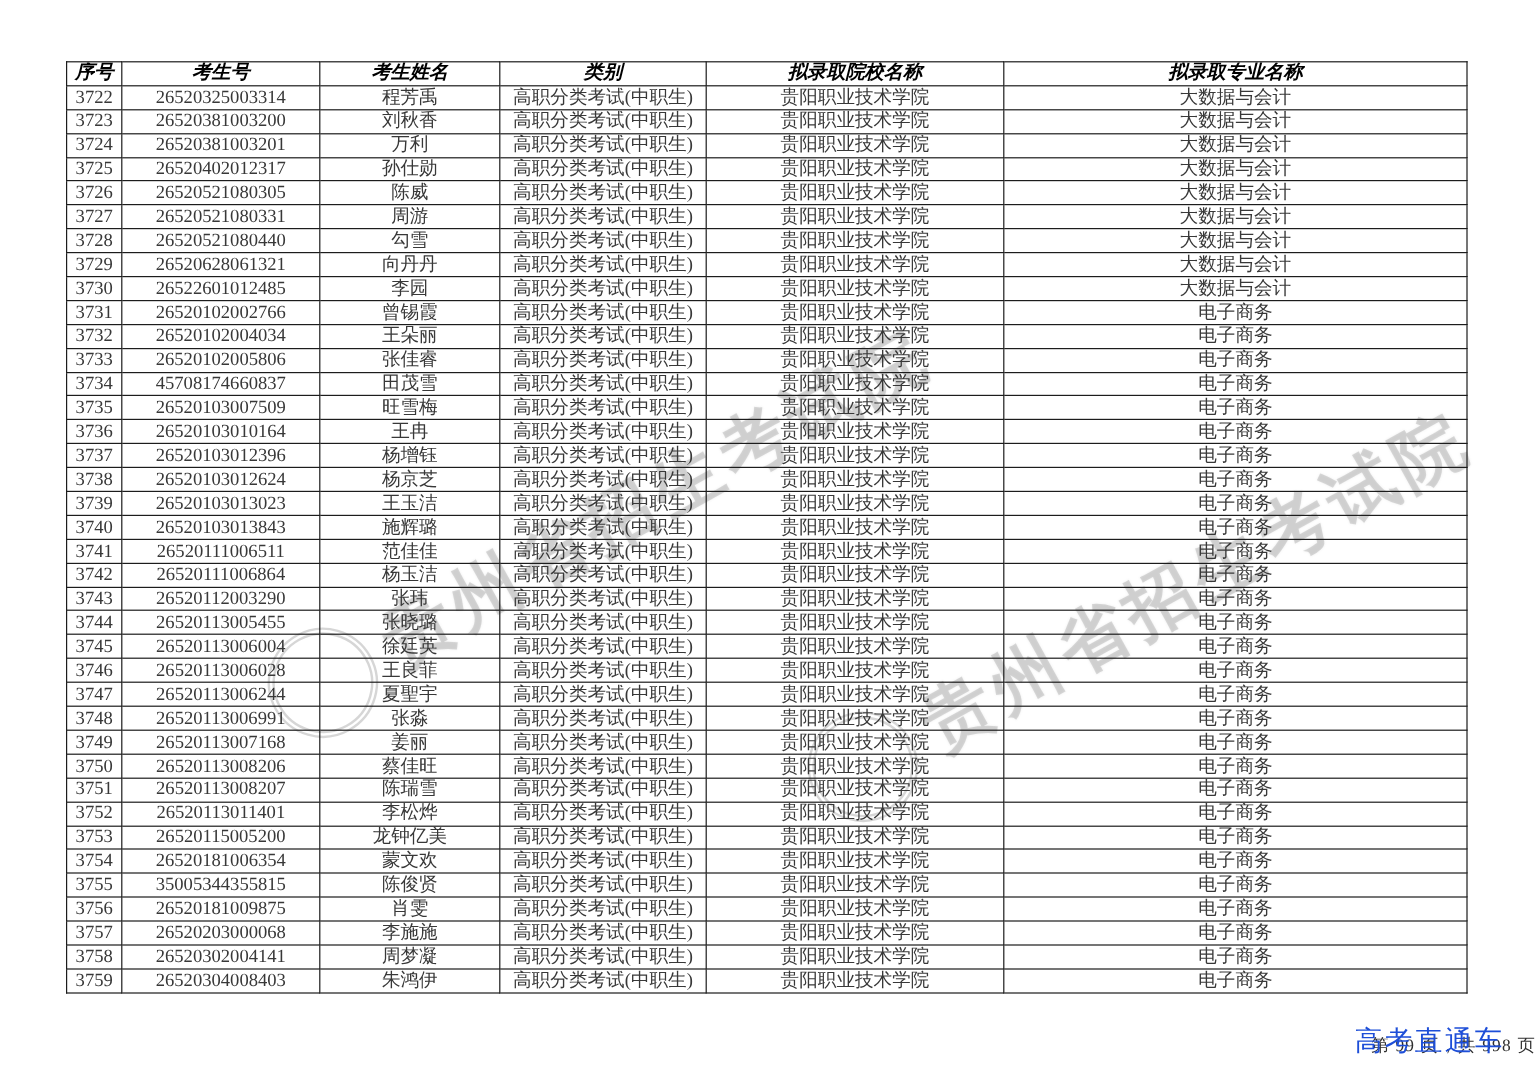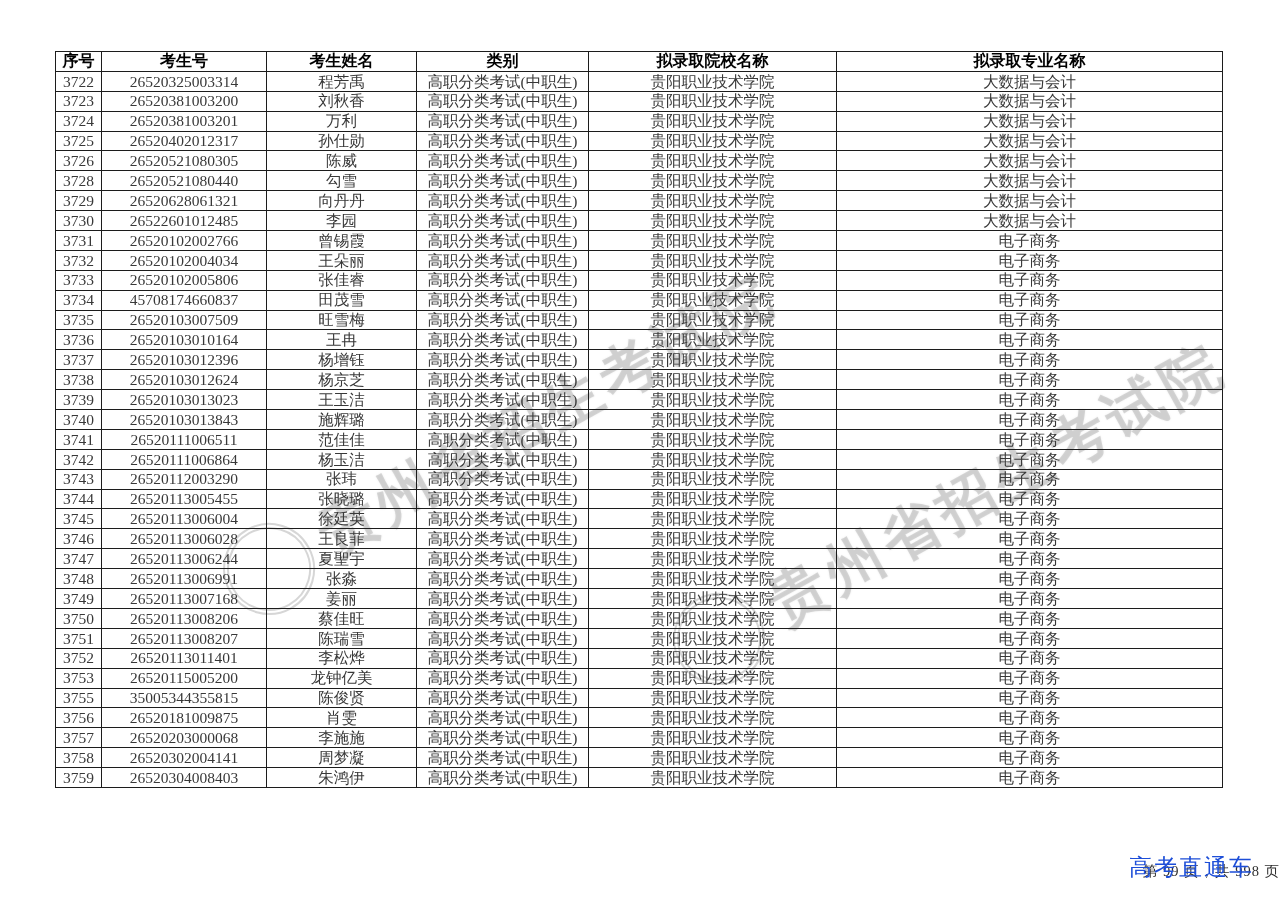--- a/index.html
+++ b/index.html
@@ -44,21 +44,21 @@
   .doc-table th,.doc-table td{
     border:1.5px solid #1c1c1c;
     padding:0;margin:0;
     height:18.9px;
     text-align:center;vertical-align:middle;
     white-space:nowrap;overflow:hidden;
     line-height:1;
     box-sizing:content-box;
   }
   .doc-table th{
-    font-size:16px;font-weight:bold;color:#000;
+    font-size:16px;font-weight:bold;color:#000;font-style:italic;
   }
   .doc-table td{
     font-size:15.5px;color:#383838;
   }
 
   .footer-page{
     position:absolute;left:0;top:862px;width:100%;
     text-align:right;
     font-size:14.5px;color:#2f2f2f;
     letter-spacing:1px;
@@ -140,20 +140,28 @@
         </tr>
         <tr>
           <td>3726</td>
           <td>26520521080305</td>
           <td>陈威</td>
           <td>高职分类考试(中职生)</td>
           <td>贵阳职业技术学院</td>
           <td>大数据与会计</td>
         </tr>
         <tr>
+          <td>3727</td>
+          <td>26520521080331</td>
+          <td>周游</td>
+          <td>高职分类考试(中职生)</td>
+          <td>贵阳职业技术学院</td>
+          <td>大数据与会计</td>
+        </tr>
+        <tr>
           <td>3728</td>
           <td>26520521080440</td>
           <td>勾雪</td>
           <td>高职分类考试(中职生)</td>
           <td>贵阳职业技术学院</td>
           <td>大数据与会计</td>
         </tr>
         <tr>
           <td>3729</td>
           <td>26520628061321</td>
@@ -348,20 +356,28 @@
         </tr>
         <tr>
           <td>3753</td>
           <td>26520115005200</td>
           <td>龙钟亿美</td>
           <td>高职分类考试(中职生)</td>
           <td>贵阳职业技术学院</td>
           <td>电子商务</td>
         </tr>
         <tr>
+          <td>3754</td>
+          <td>26520181006354</td>
+          <td>蒙文欢</td>
+          <td>高职分类考试(中职生)</td>
+          <td>贵阳职业技术学院</td>
+          <td>电子商务</td>
+        </tr>
+        <tr>
           <td>3755</td>
           <td>35005344355815</td>
           <td>陈俊贤</td>
           <td>高职分类考试(中职生)</td>
           <td>贵阳职业技术学院</td>
           <td>电子商务</td>
         </tr>
         <tr>
           <td>3756</td>
           <td>26520181009875</td>

